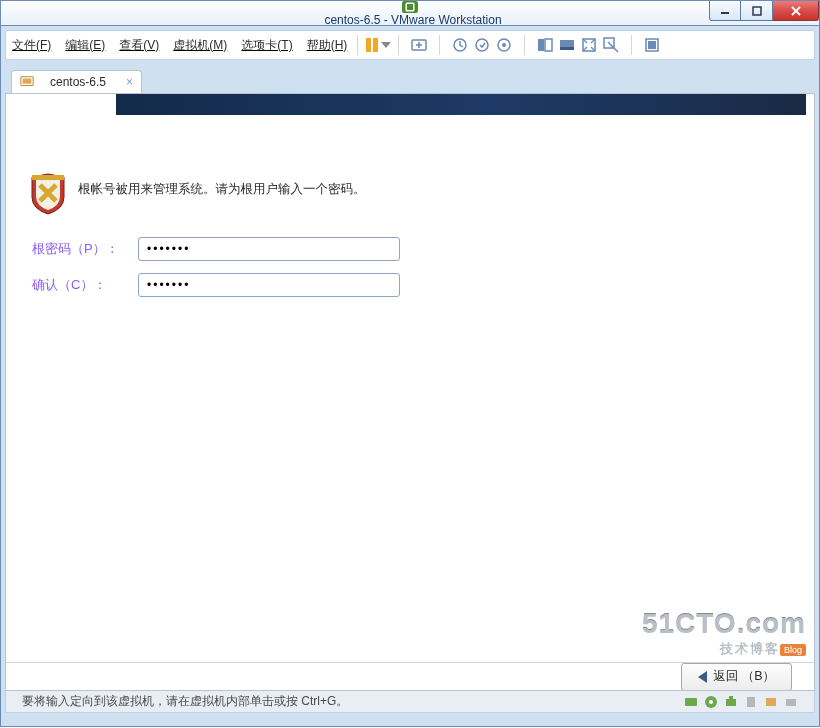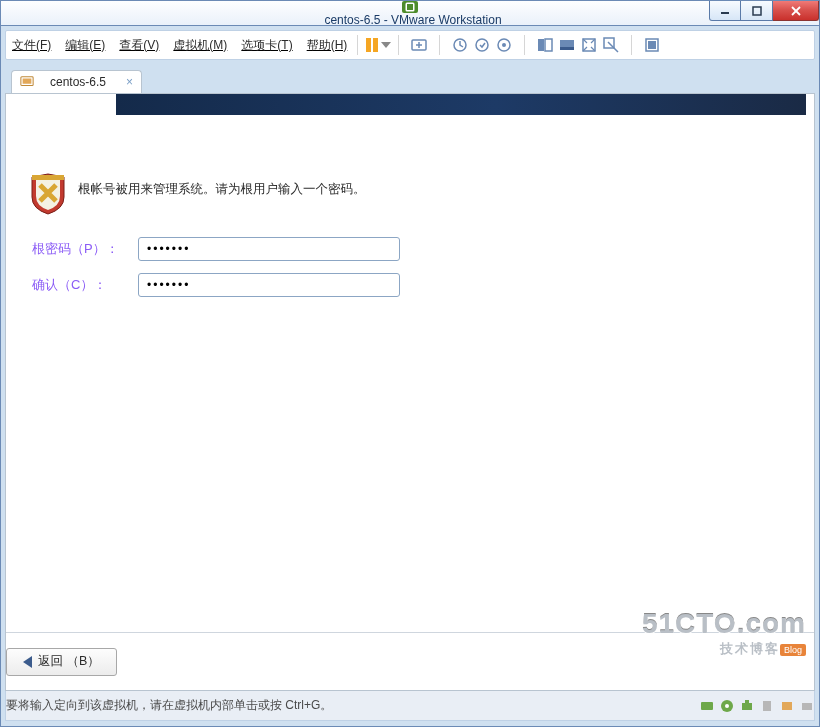--- a/index.html
+++ b/index.html
@@ -40,26 +40,26 @@
   .vm-content { background: #fff; border: 1px solid #b8c4d0; height: 598px; position: relative; overflow: hidden; }
   .installer-header { height: 21px; background: linear-gradient(90deg,#142a4a,#1d3a66 55%,#1a2a45); margin: 0 0 0 110px; width: 690px; }
   .installer-body { padding: 18px 20px 0 24px; margin-top: 40px; }
   .msg-row { display: flex; align-items: flex-start; gap: 12px; margin-bottom: 22px; }
   .shield { width: 36px; height: 42px; flex: 0 0 36px; }
   .msg-text { font-size: 12.5px; color: #2b2b2b; padding-top: 8px; }
   .field-row { display: flex; align-items: center; margin-bottom: 12px; }
   .field-label { width: 108px; font-size: 13px; color: #8b5cf6; padding-left: 2px; }
   .field-input { width: 262px; height: 24px; border: 1px solid #8ca6c4; border-radius: 3px; padding: 0 8px; font-size: 12px; letter-spacing: 2px; }
 
-  .nav-bar { position: absolute; bottom: 0; left: 0; right: 0; height: 58px; border-top: 1px solid #cfd6de; display: flex; align-items: center; padding-right: 28px; gap: 10px; }
+  .nav-bar { position: absolute; bottom: 0; left: 0; right: 0; height: 28px; border-top: 1px solid #cfd6de; display: flex; justify-content: flex-end; align-items: center; padding-right: 22px; gap: 10px; }
   .btn { height: 28px; padding: 0 16px; background: linear-gradient(#fdfdfd,#ececec); border: 1px solid #a8a8a8; border-radius: 3px; display: flex; align-items: center; gap: 6px; font-size: 12.5px; color: #2b2b2b; }
   .arrow-left { width: 0; height: 0; border-top: 6px solid transparent; border-bottom: 6px solid transparent; border-right: 9px solid #3b5b8c; }
 
   
-  .statusbar { background: #e9eef5; border: 1px solid #bfd1e5; border-top: none; height: 30px; display: flex; align-items: center; padding: 0 0; font-size: 12px; color: #4a4a4a; justify-content: space-between; }
+  .statusbar { background: #e9eef5; border: 1px solid #bfd1e5; border-top: none; height: 22px; display: flex; align-items: center; padding: 0 16px; font-size: 12px; color: #4a4a4a; justify-content: space-between; }
   .status-icons { display: flex; gap: 6px; align-items: center; }
   .sicon { width: 14px; height: 14px; }
 
   
   .watermark { position: absolute; right: 8px; bottom: 32px; color: #b9bfc6; font-family: Arial, sans-serif; pointer-events: none; text-align: right; }
   .watermark .big { font-size: 28px; font-weight: bold; letter-spacing: 1px; text-shadow: 0 1px 0 #fff, 0 -1px 0 #888; }
   .watermark .small { font-size: 13px; font-weight: bold; letter-spacing: 2px; font-family: Liberation Mono, monospace; }
   .watermark .blog { display: inline-block; background: #e8843a; color: #fff; font-size: 9px; padding: 1px 4px; border-radius: 2px; margin-left: 0; }
 </style>
 </head>

